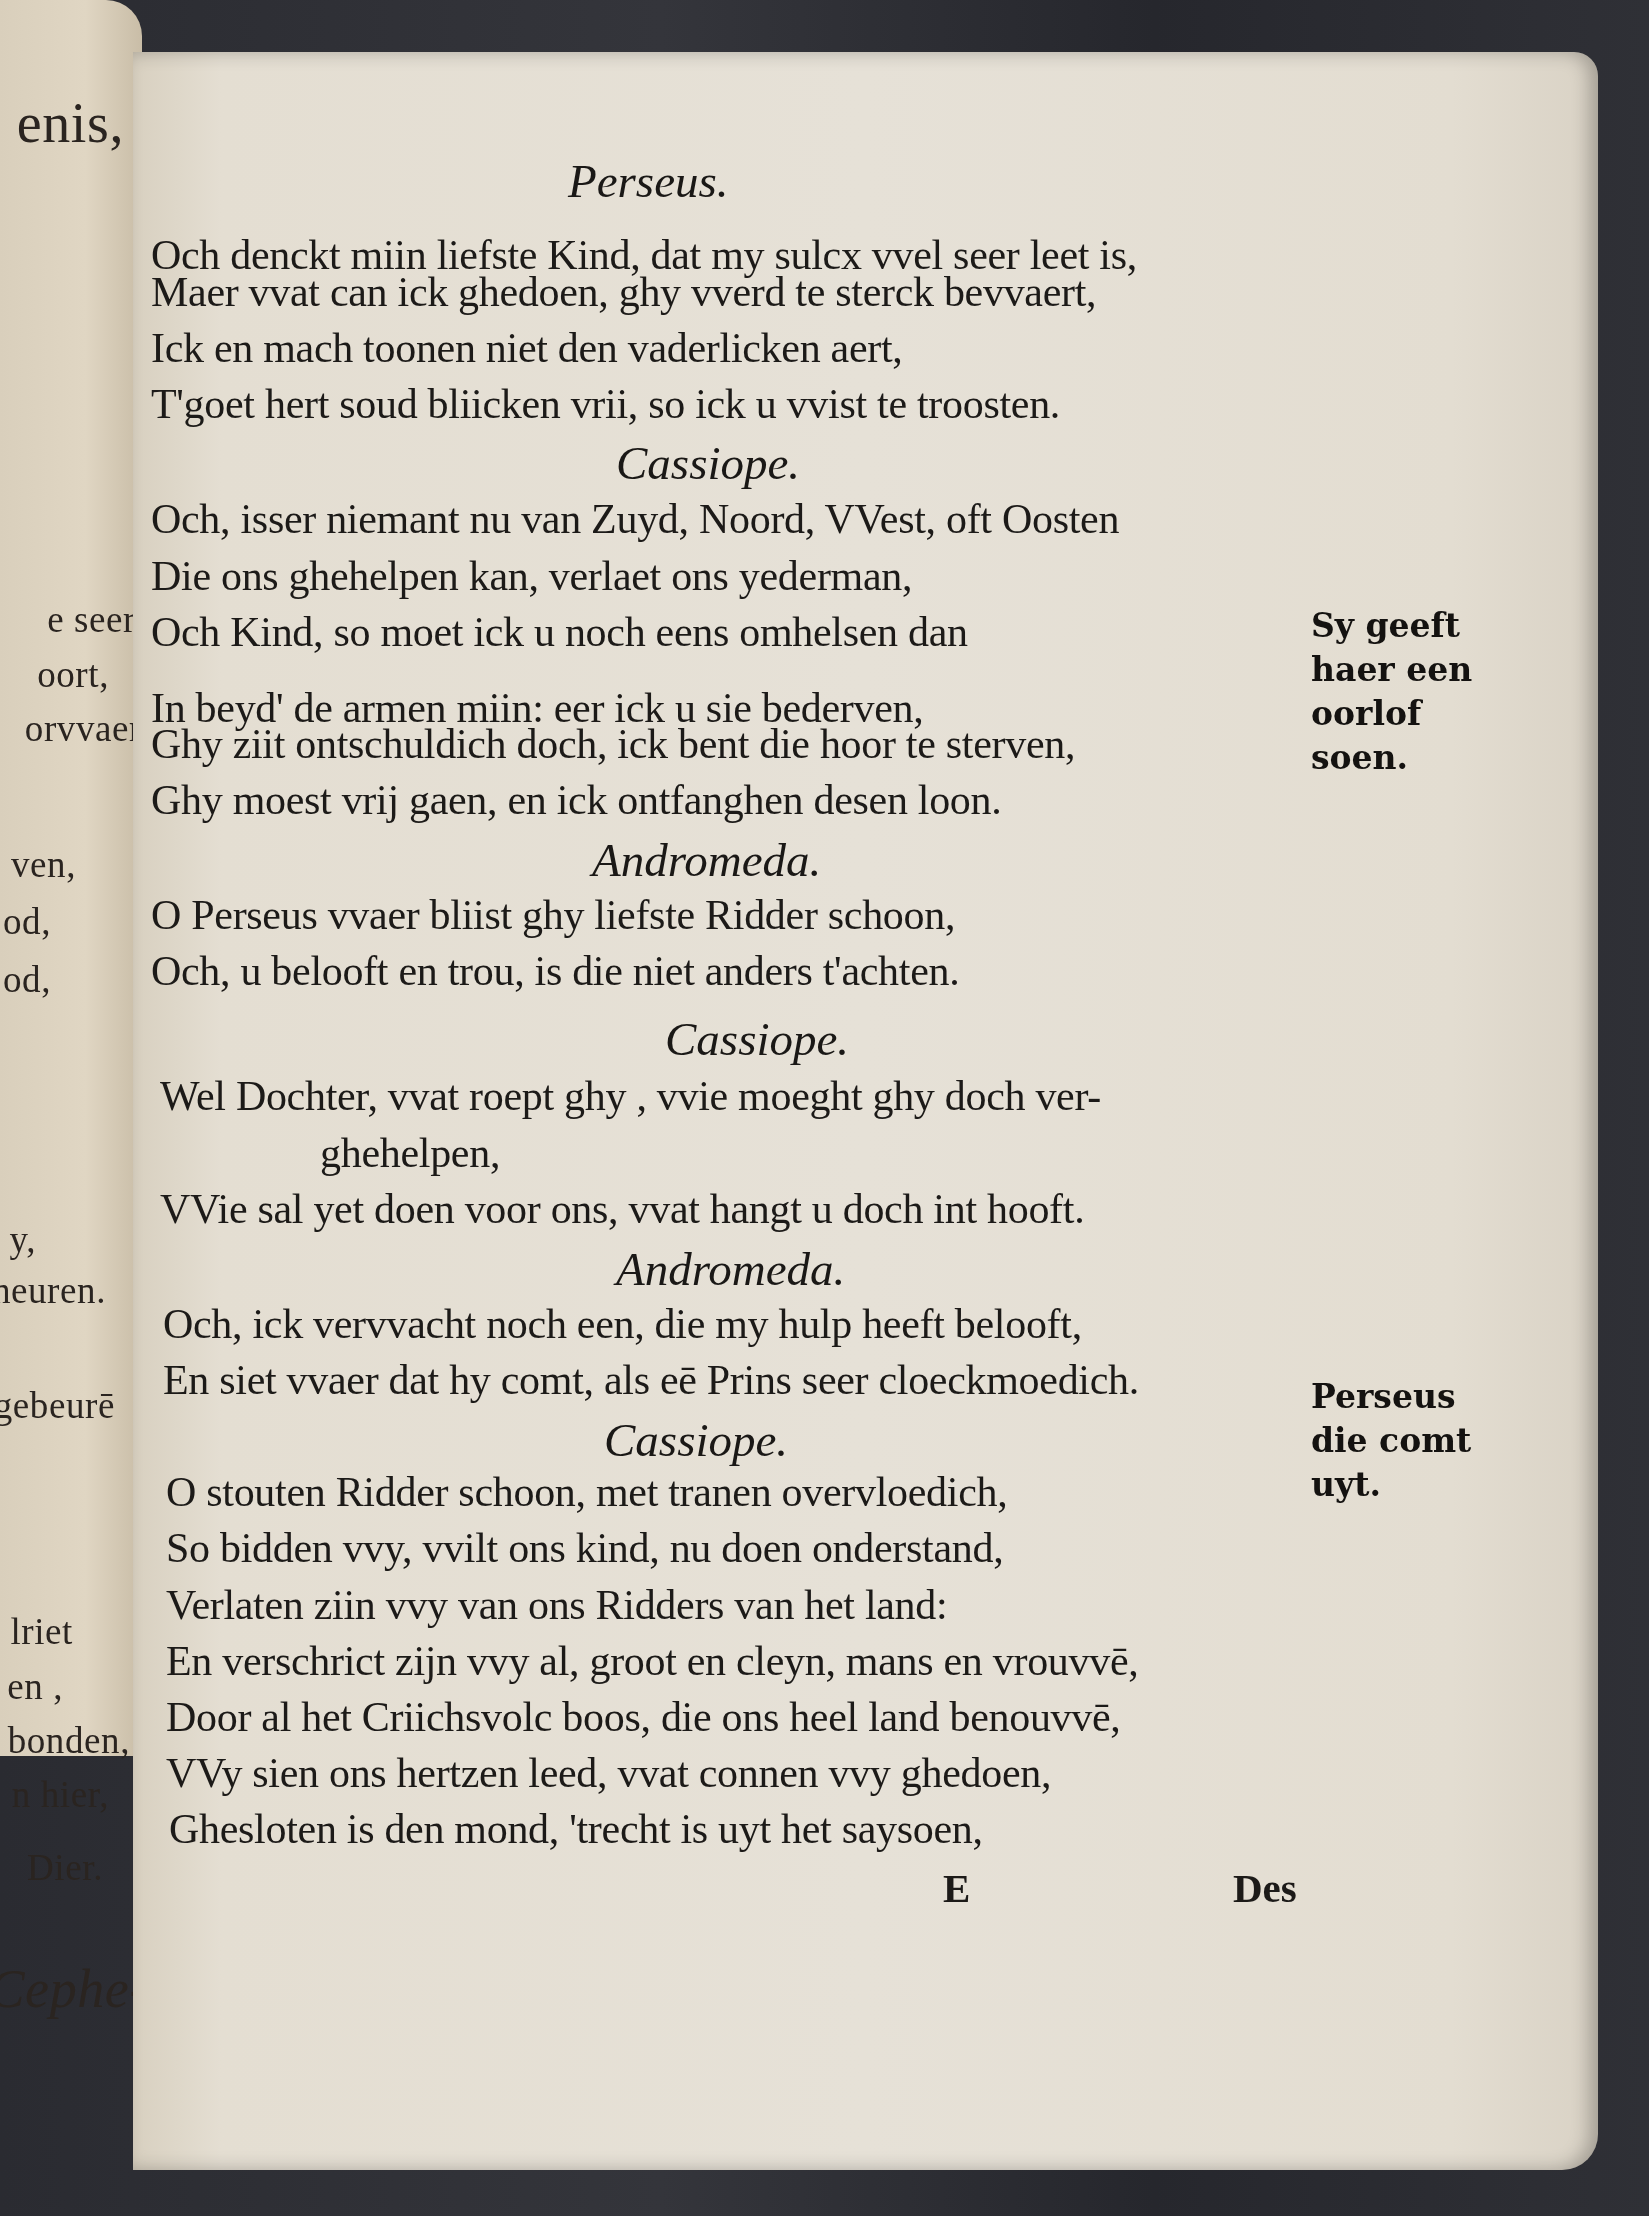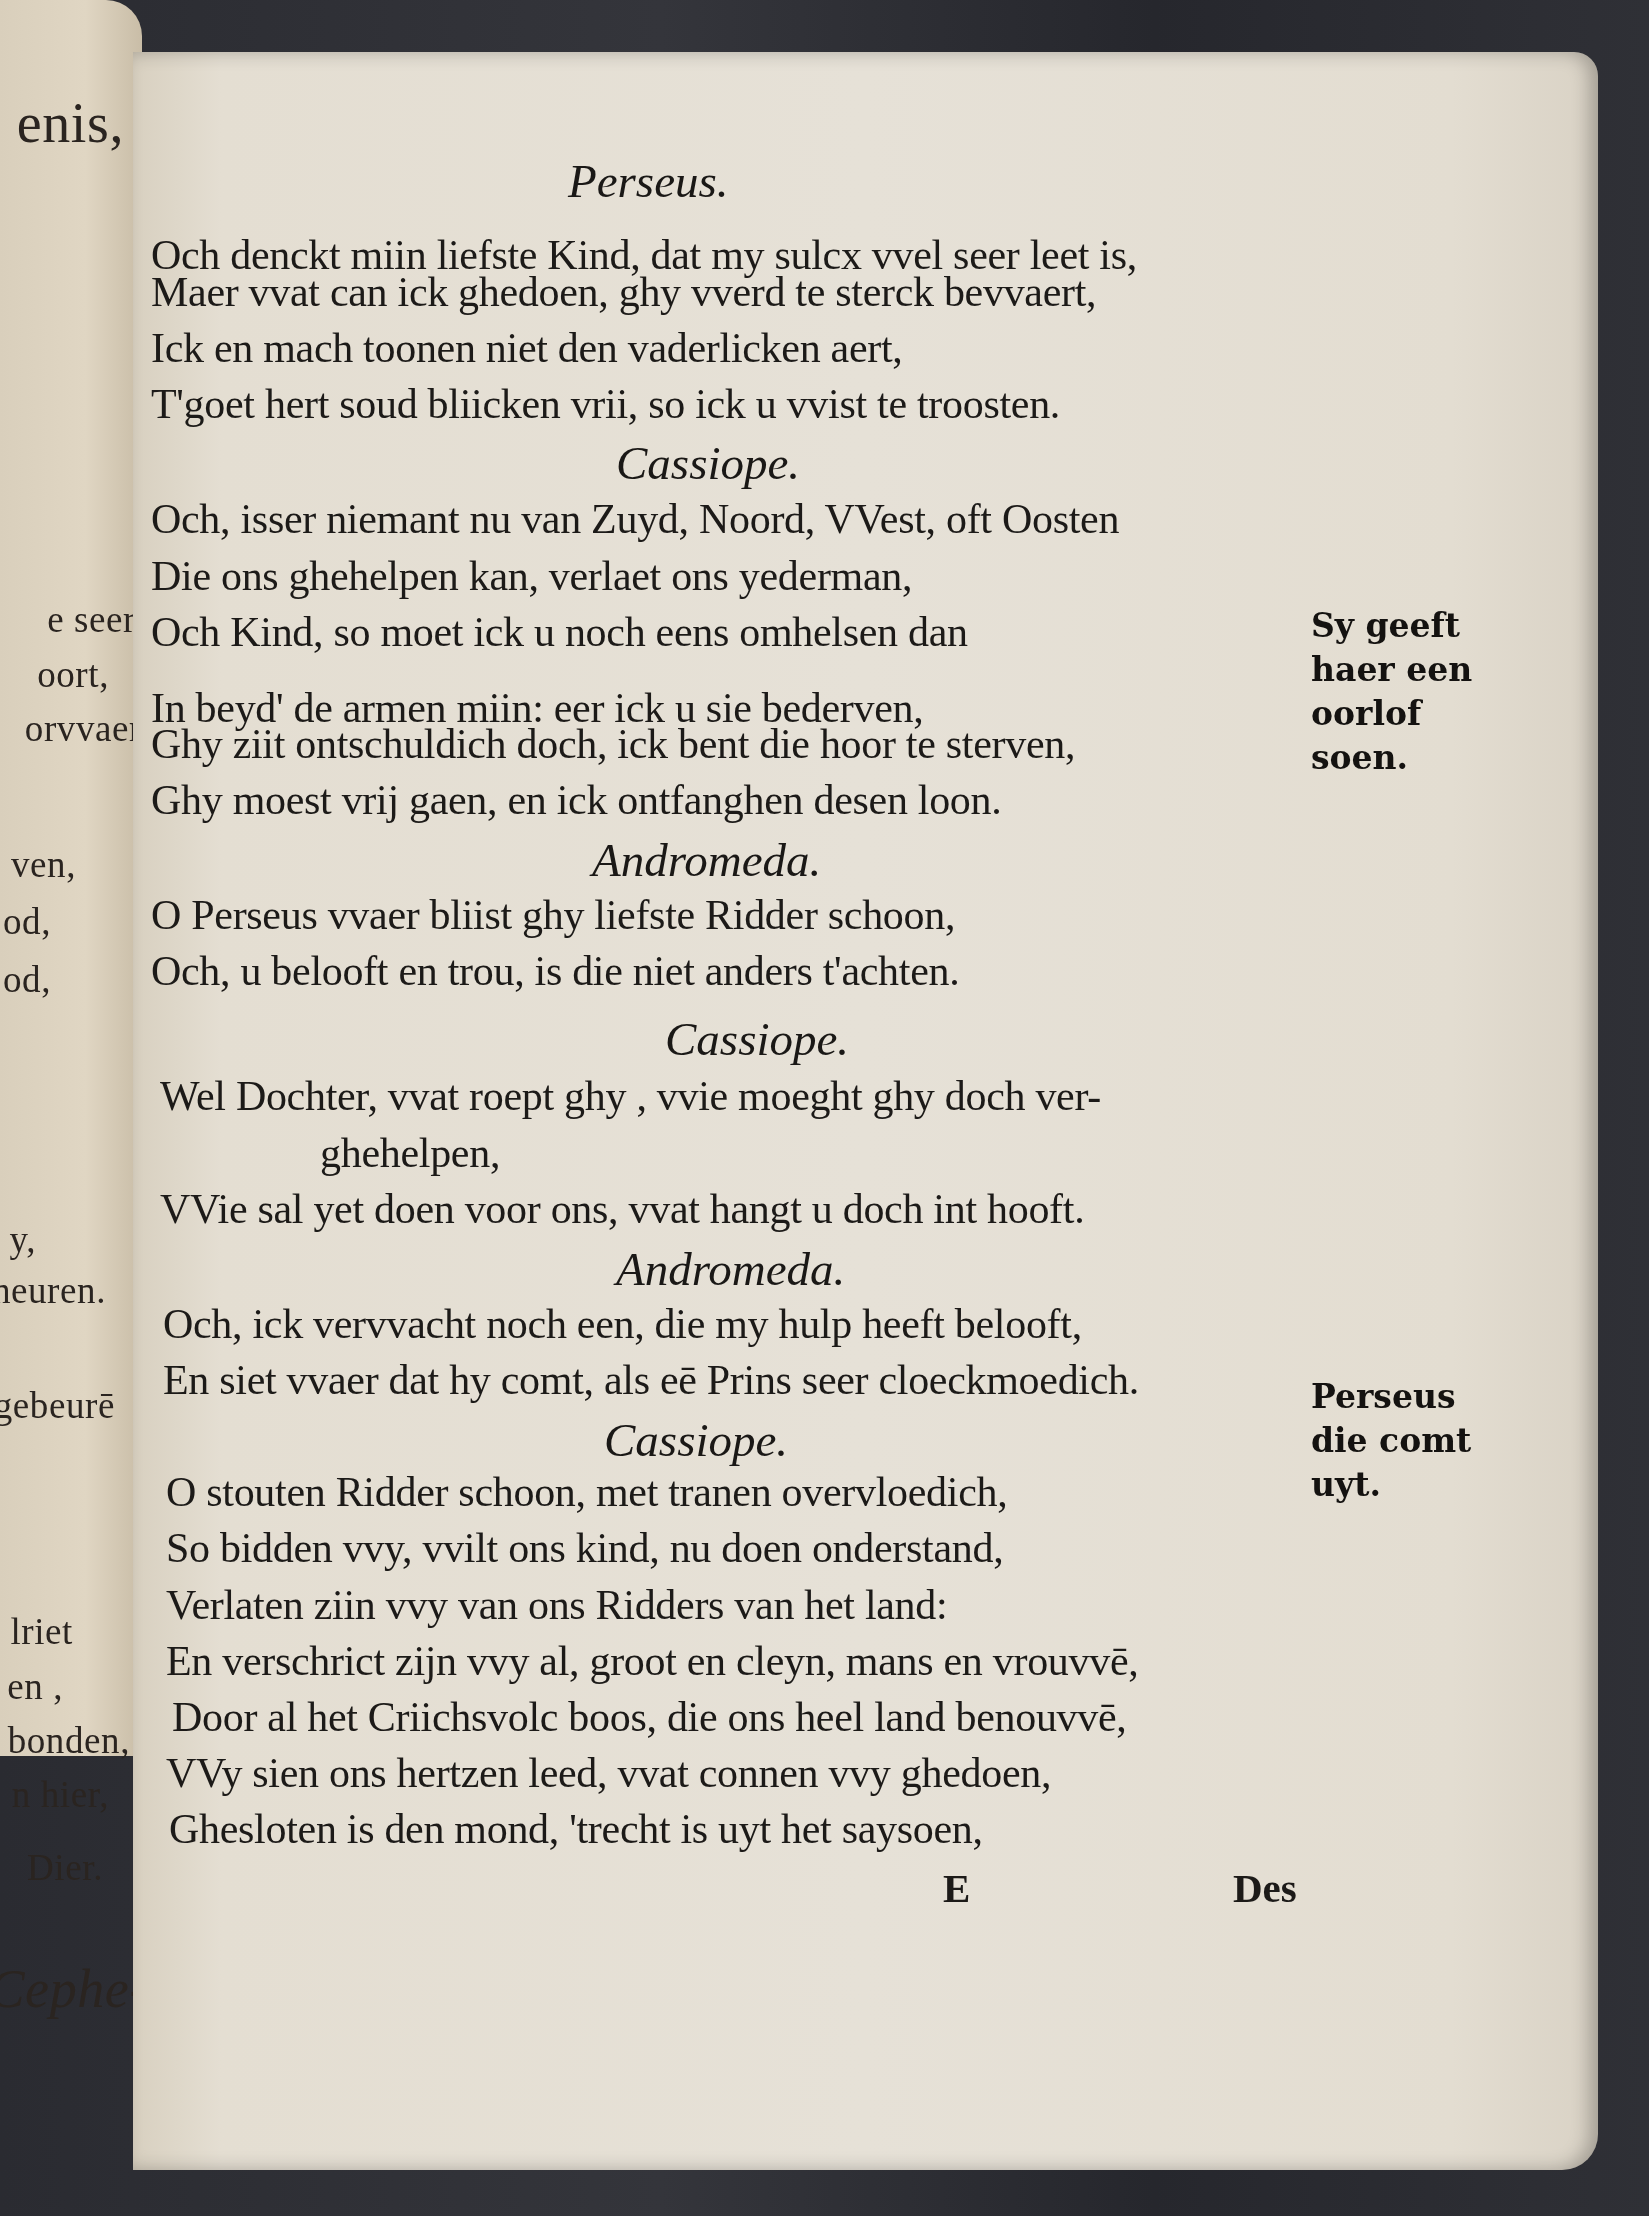--- a/index.html
+++ b/index.html
@@ -102,20 +102,20 @@
   <div class="verse" style="top:1202px; left:12px;">En siet vvaer dat hy comt, als eē Prins seer cloeckmoedich.</div>
   <div class="margin-note" style="top:1221px;">Perseus
 die comt
 uyt.</div>
 
   <div class="speaker" style="left:453px; top:1259px;">Cassiope.</div>
   <div class="verse" style="top:1314px; left:15px;">O stouten Ridder schoon, met tranen overvloedich,</div>
   <div class="verse" style="top:1370px; left:15px;">So bidden vvy, vvilt ons kind, nu doen onderstand,</div>
   <div class="verse" style="top:1427px; left:15px;">Verlaten ziin vvy van ons Ridders van het land:</div>
   <div class="verse" style="top:1483px; left:15px;">En verschrict zijn vvy al, groot en cleyn, mans en vrouvvē,</div>
-  <div class="verse" style="top:1539px; left:15px;margin-left:6px;">Door al het Criichsvolc boos, die ons heel land benouvvē,</div>
+  <div class="verse" style="top:1539px; left:15px;">Door al het Criichsvolc boos, die ons heel land benouvvē,</div>
   <div class="verse" style="top:1595px; left:15px;">VVy sien ons hertzen leed, vvat connen vvy ghedoen,</div>
   <div class="verse" style="top:1651px; left:18px;">Ghesloten is den mond, 'trecht is uyt het saysoen,</div>
 
   <div class="signature" style="left:792px; top:1710px;">E</div>
   <div class="signature" style="left:1082px; top:1710px;">Des</div>
 </div>
 
 
 </body></html>

